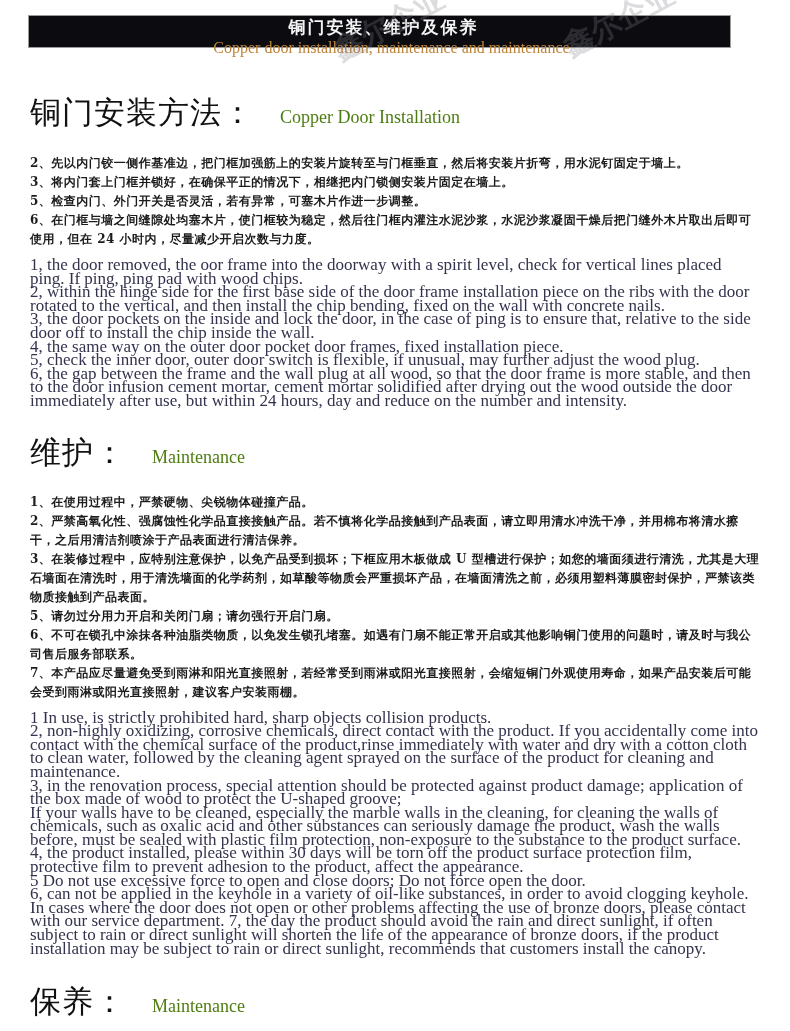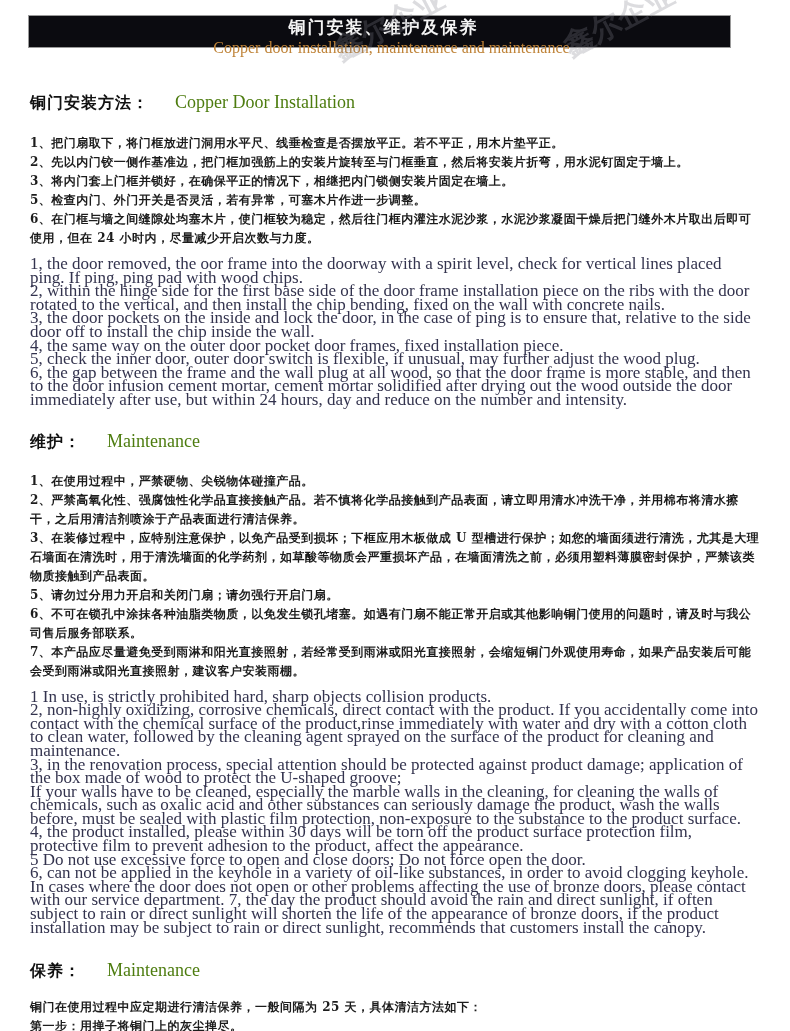--- a/index.html
+++ b/index.html
@@ -54,22 +54,22 @@
   .watermark.wm-left  { left: 300px; top: -12px; }
   .watermark.wm-right { left: 530px; top: -16px; }
   
   .section { margin: 0 30px 0 30px; }
   .section-heading {
     display: flex;
     align-items: baseline;
   }
   .section-heading .zh {
     font-family: "DejaVu Sans", sans-serif;
-    font-weight: bold;
-    font-size: 16px;
+    font-weight: normal;
+    font-size: 31px;
     color: #111111;
     letter-spacing: 1px;
   }
   .section-heading .en {
     font-family: "Liberation Serif", serif;
     font-size: 18px;
     color: #4d7c0f;
     margin-left: 26px;
     text-align: right;
   }
@@ -108,21 +108,20 @@
     <span class="watermark wm-left">鑫尔企业</span>
     <span class="watermark wm-right">鑫尔企业</span>
   </div>
 
   <div class="section sec-install">
     <div class="section-heading">
       <span class="zh">铜门安装方法：</span>
       <span class="en">Copper Door Installation</span>
     </div>
     <div class="zh-list">
-      <p>1、把门扇取下，将门框放进门洞用水平尺、线垂检查是否摆放平正。若不平正，用木片垫平正。</p>
       <p>2、先以内门铰一侧作基准边，把门框加强筋上的安装片旋转至与门框垂直，然后将安装片折弯，用水泥钉固定于墙上。</p>
       <p>3、将内门套上门框并锁好，在确保平正的情况下，相继把内门锁侧安装片固定在墙上。</p>
       <p>5、检查内门、外门开关是否灵活，若有异常，可塞木片作进一步调整。</p>
       <p>6、在门框与墙之间缝隙处均塞木片，使门框较为稳定，然后往门框内灌注水泥沙浆，水泥沙浆凝固干燥后把门缝外木片取出后即可使用，但在 24 小时内，尽量减少开启次数与力度。</p>
     </div>
     <div class="en-list">
       <p>1, the door removed, the oor frame into the doorway with a spirit level, check for vertical lines placed ping. If ping, ping pad with wood chips.</p>
       <p>2, within the hinge side for the first base side of the door frame installation piece on the ribs with the door rotated to the vertical, and then install the chip bending, fixed on the wall with concrete nails.</p>
       <p>3, the door pockets on the inside and lock the door, in the case of ping is to ensure that, relative to the side door off to install the chip inside the wall.</p>
       <p>4, the same way on the outer door pocket door frames, fixed installation piece.</p>

